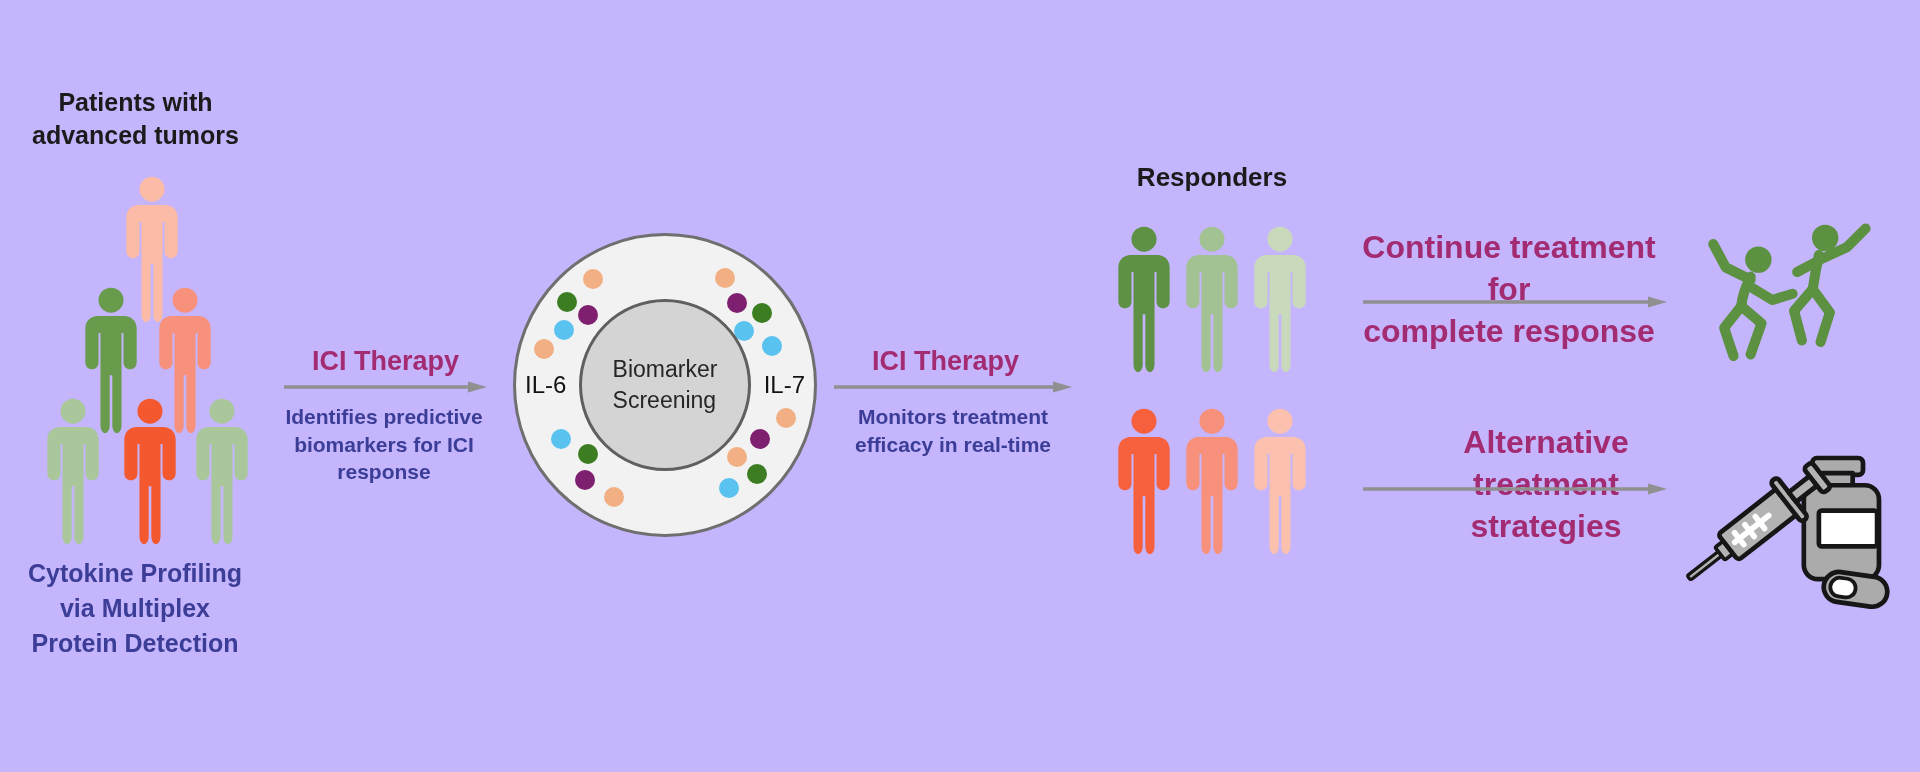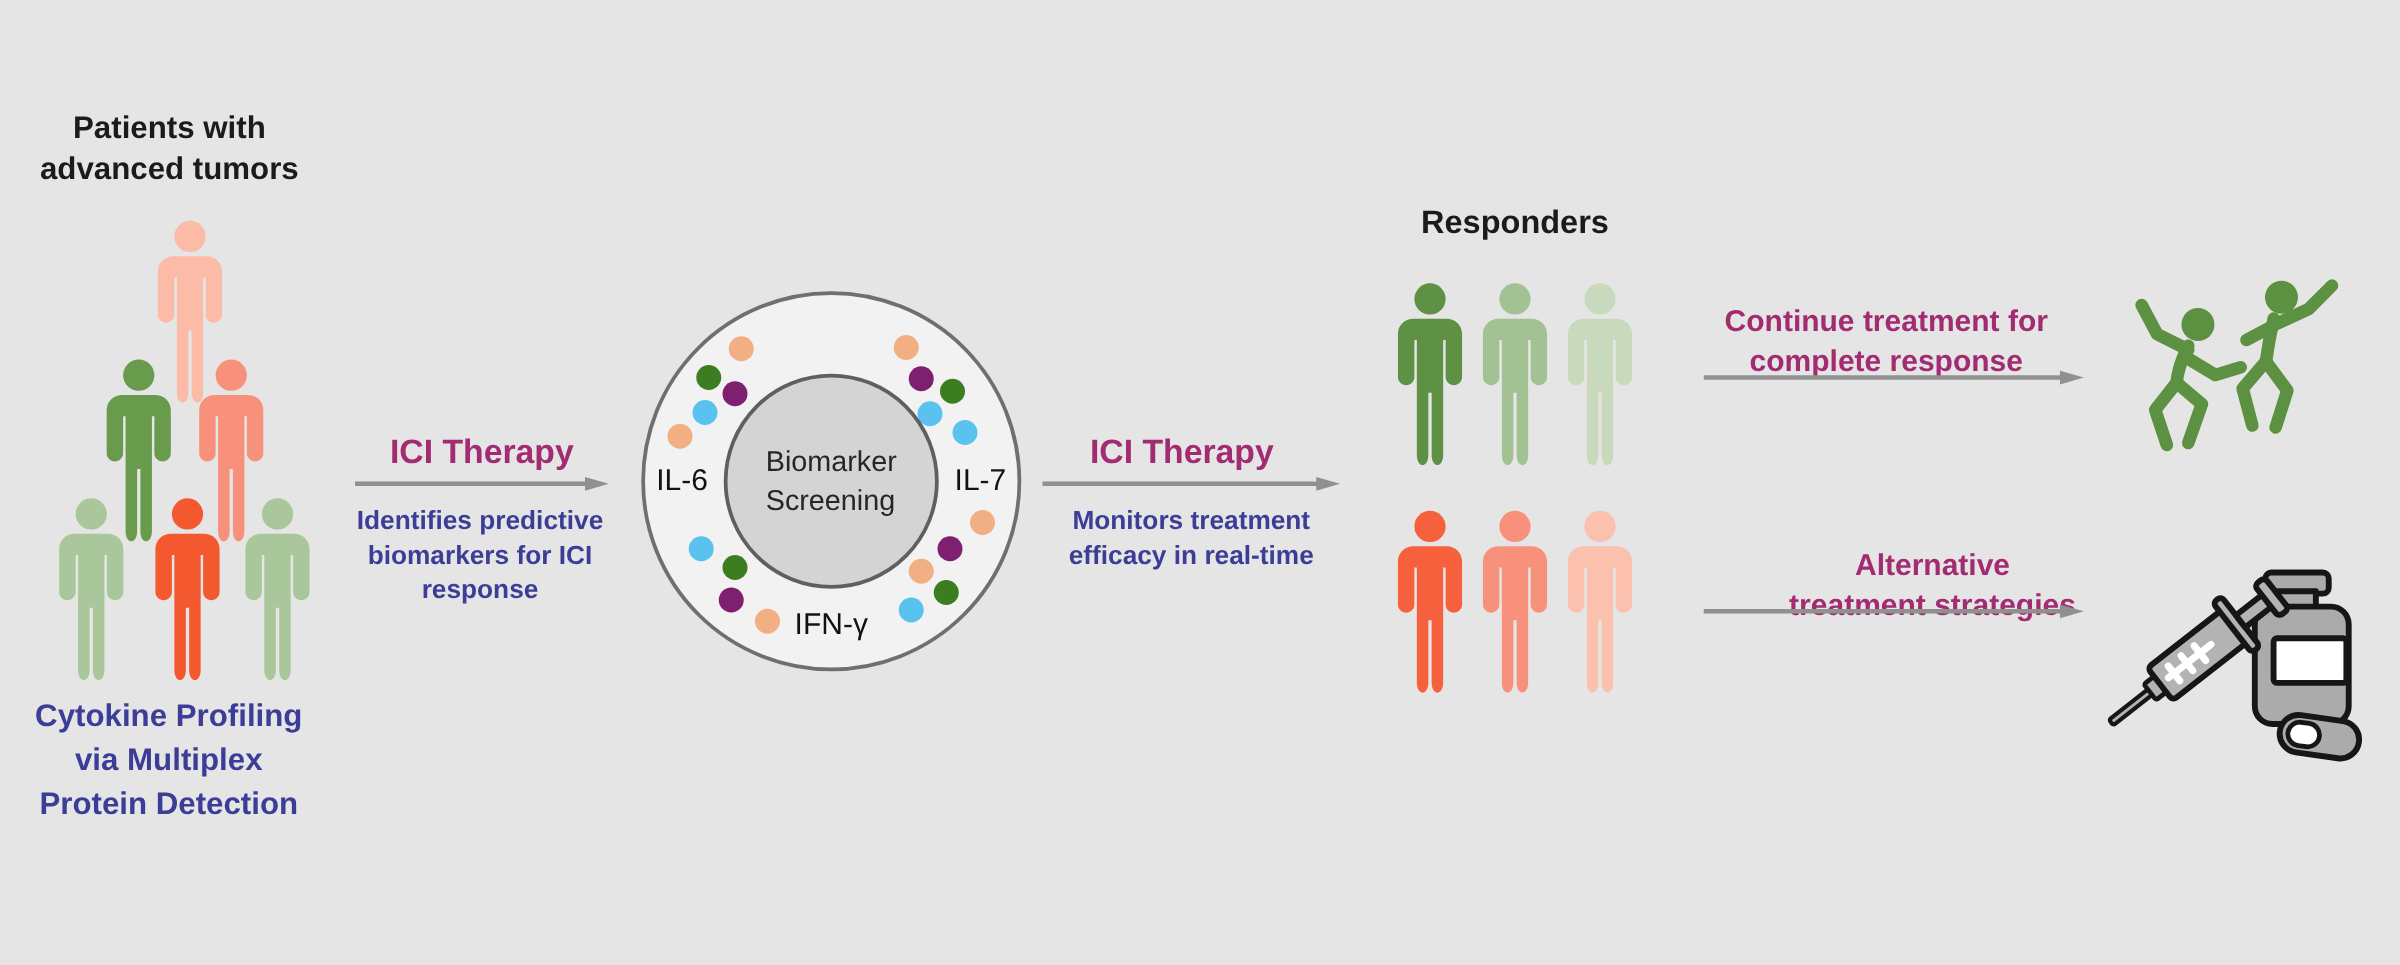--- a/index.html
+++ b/index.html
@@ -1,21 +1,21 @@
 <!DOCTYPE html>
 <html style="--title: #1B1B1B; --magenta: #A32B71; --blue: #3B3D96; --arrow: #909090; --wheel-bg: #F2F2F2; --wheel-inner: #D4D4D4; --green: #5B9141;"><head>
 <meta charset="utf-8">
 <style>
   html, body { margin: 0; padding: 0; background: #ffffff; }
   * { box-sizing: border-box; }
   .canvas {
     position: relative;
     width: 1920px;
     height: 772px;
-    background: #e5e5e5;
+    background: #c4b5fd;
     overflow: hidden;
     font-family: "Liberation Sans", sans-serif;
   }
   .abs { position: absolute; }
   .pre { white-space: pre-line; }
   .ctr { text-align: center; }
 
   
   .patients-title { left: 18px; top: 86px; width: 235px; font-size: 25px; font-weight: 700; line-height: 1.32; color: var(--title); }
   .patients-caption { left: 10px; top: 556px; width: 250px; font-size: 25px; font-weight: 700; line-height: 1.4; color: var(--blue); }
@@ -24,21 +24,21 @@
   .step1-label { left: 283px; top: 346px; width: 205px; }
   .step2-label { left: 838px; top: 346px; width: 215px; }
   .step-desc { font-size: 21px; font-weight: 700; line-height: 1.32; color: var(--blue); }
   .step1-desc { left: 250px; top: 403px; width: 268px; }
   .step2-desc { left: 818px; top: 403px; width: 270px; }
 
   .group-title { font-size: 26px; font-weight: 700; color: var(--title); }
   .responders-title { left: 1102px; top: 162px; width: 220px; }
   .nonresponders-title { left: 1072px; top: 579px; width: 280px; }
 
-  .outcome-label { font-size: 24px; font-weight: 700; line-height: 1.32; color: var(--magenta); margin-top: 16px; }
+  .outcome-label { font-size: 32px; font-weight: 700; line-height: 1.32; color: var(--magenta); }
   .outcome1-label { left: 1348px; top: 226px; width: 322px; }
   .outcome2-label { left: 1396px; top: 421px; width: 300px; }
 
   
   .arrow { color: var(--arrow); }
   .arrow svg { display: block; }
   .step1-arrow { left: 283px; top: 379px; }
   .step2-arrow { left: 833px; top: 379px; }
   .outcome1-arrow { left: 1362px; top: 294px; }
   .outcome2-arrow { left: 1362px; top: 481px; }
@@ -167,21 +167,20 @@
         <div class="dot" style="left: 71.5%; top: 84.5%; background: rgb(89, 194, 238);"></div>
         <div class="dot" style="left: 15%; top: 68%; background: rgb(89, 194, 238);"></div>
         <div class="dot" style="left: 24%; top: 73%; background: rgb(61, 125, 34);"></div>
         <div class="dot" style="left: 23%; top: 82%; background: rgb(126, 31, 111);"></div>
         <div class="dot" style="left: 33%; top: 87.5%; background: rgb(241, 175, 131);"></div>
       </div>
     <div class="wheel-inner pre">Biomarker
 Screening</div>
     <div class="wheel-label wheel-label-left">IL-6</div>
     <div class="wheel-label wheel-label-right">IL-7</div>
-    <div class="wheel-label wheel-label-bottom">IFN-γ</div>
   </div>
 
   <div class="abs ctr step-label step2-label">ICI Therapy</div>
   <div class="abs arrow step2-arrow">
     <svg width="240" height="16" viewBox="0 0 240 16">
       <line x1="1" y1="8" x2="221" y2="8" stroke="currentColor" stroke-width="3.5"></line>
       <polygon points="220,2.5 239,8 220,13.5" fill="currentColor"></polygon>
     </svg>
   </div>
   <div class="abs ctr pre step-desc step2-desc">Monitors treatment

